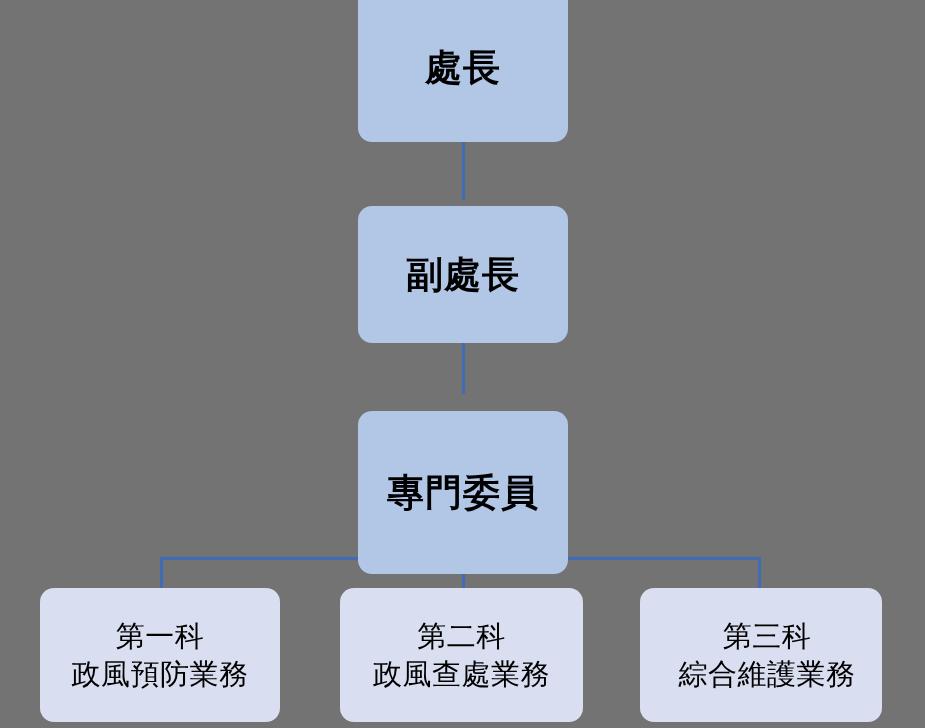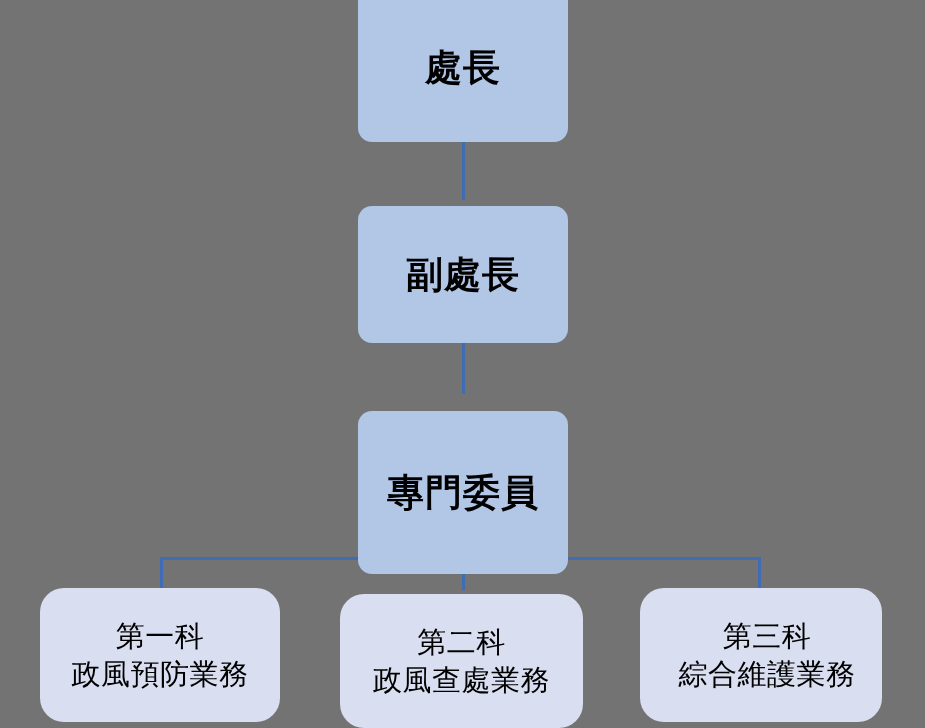--- a/index.html
+++ b/index.html
@@ -53,33 +53,32 @@
     background: #b2c6e6;
     font-size: 37px;
     font-weight: bold;
     letter-spacing: 1px;
   }
   .node.level-section {
     background: #d9dff0;
     font-size: 29px;
     font-weight: normal;
     letter-spacing: 0.5px;
-    border-radius: 24px;
   }
   .node.level-section .node-line {
     display: block;
   }
   .node.level-section .node-line-1 { margin-bottom: 3px; }
 
   
   #node-director      { left: 358px; top: -6px;  width: 210px; height: 148px; border-radius: 0 0 14px 14px; }
   #node-deputy        { left: 358px; top: 206px; width: 210px; height: 137px; }
   #node-specialist    { left: 358px; top: 392px; width: 210px; height: 163px; margin-top: 19px; }
   #node-section-1     { left: 40px;  top: 588px; width: 240px; height: 134px; }
-  #node-section-2     { left: 340px; top: 588px; width: 243px; height: 134px; margin-top: 6px; }
+  #node-section-2     { left: 340px; top: 588px; width: 243px; height: 134px; }
   #node-section-3     { left: 640px; top: 588px; width: 242px; height: 134px; padding-left: 12px; }
 
   
   #conn-director-deputy    { left: 462px; top: 142px; height: 58px; }
   #conn-deputy-specialist  { left: 462px; top: 334px; height: 60px; }
   #conn-specialist-bus     { left: 462px; top: 528px; height: 62px; }
   #conn-bus-horizontal     { left: 160px; top: 557px; width: 601px; }
   #conn-bus-left           { left: 160px; top: 557px; height: 33px; }
   #conn-bus-right          { left: 758px; top: 557px; height: 33px; }
 </style>

